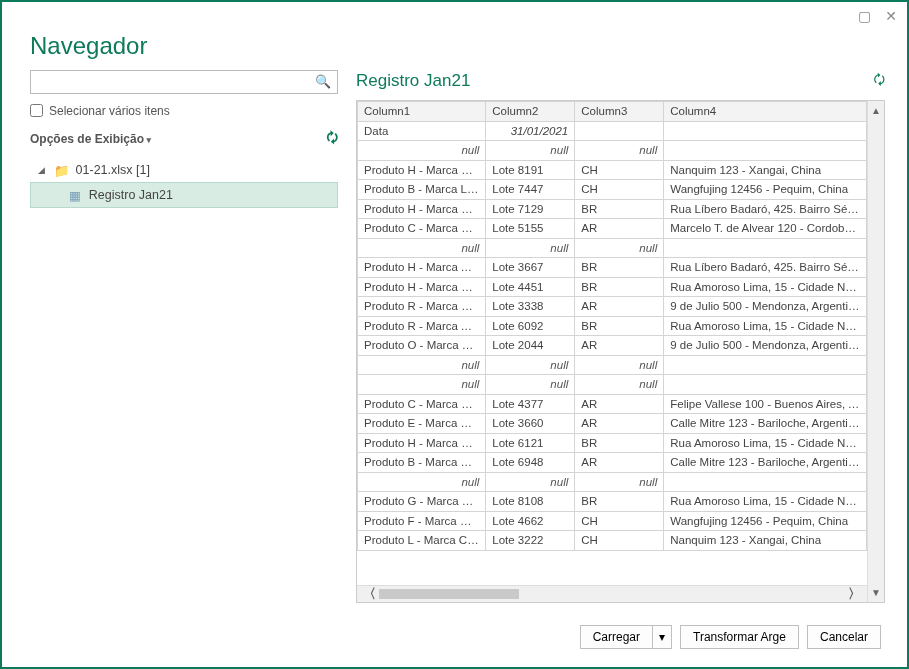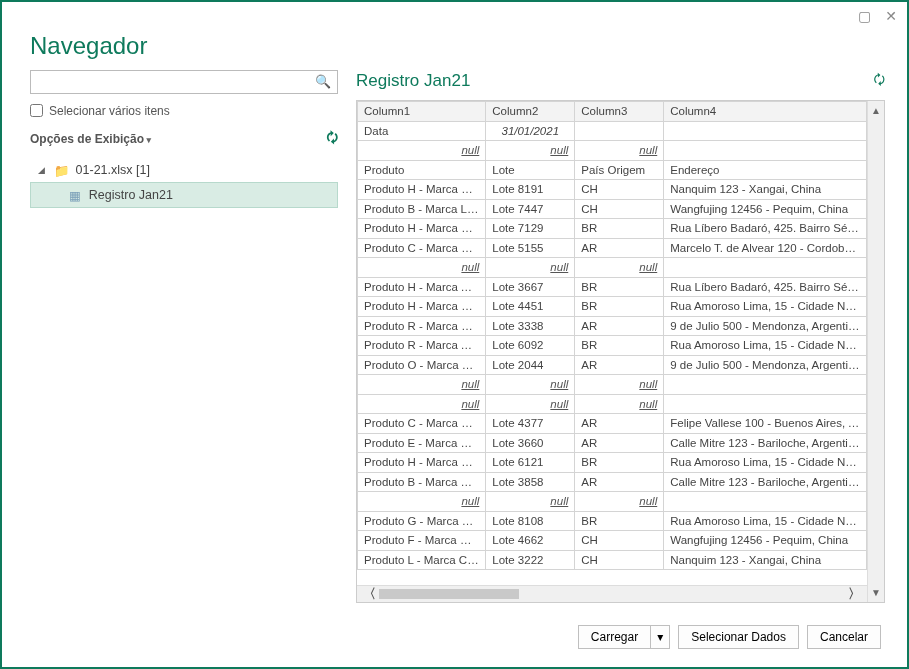--- a/index.html
+++ b/index.html
@@ -134,22 +134,22 @@
     text-overflow: ellipsis;
   }
   th {
     background: #f3f3f3;
     color: #444;
   }
   col.c1 { width: 124px; }
   col.c2 { width: 86px; }
   col.c3 { width: 86px; }
   col.c4 { width: 196px; }
-  td.null { text-align: right; font-style: italic; color: #555; text-decoration: underline; }
-  td.date { text-align: center; font-style: italic; }
+  td.null { text-align: right; font-style: italic; color: #555; }
+  td.date { text-align: right; font-style: italic; }
   .vscroll {
     width: 17px;
     background: #f0f0f0;
     border-left: 1px solid #ddd;
     display: flex; flex-direction: column; align-items: center;
     justify-content: space-between;
     padding: 4px 0;
     color: #666;
   }
   .vscroll .arrow { font-size: 10px; cursor: pointer; }
@@ -252,26 +252,20 @@
                 <td></td>
                 <td></td>
               </tr>
               <tr>
                 <td class="null">null</td>
                 <td class="null">null</td>
                 <td class="null">null</td>
                 <td></td>
               </tr>
               <tr>
-                <td>Produto</td>
-                <td>Lote</td>
-                <td>País Origem</td>
-                <td>Endereço</td>
-              </tr>
-              <tr>
                 <td>Produto H - Marca Delta</td>
                 <td>Lote 8191</td>
                 <td>CH</td>
                 <td>Nanquim 123 - Xangai, China</td>
               </tr>
               <tr>
                 <td>Produto B - Marca Lambda</td>
                 <td>Lote 7447</td>
                 <td>CH</td>
                 <td>Wangfujing 12456 - Pequim, China</td>
@@ -349,21 +343,21 @@
                 <td>Calle Mitre 123 - Bariloche, Argentina</td>
               </tr>
               <tr>
                 <td>Produto H - Marca Beta</td>
                 <td>Lote 6121</td>
                 <td>BR</td>
                 <td>Rua Amoroso Lima, 15 - Cidade Nova - Ri...</td>
               </tr>
               <tr>
                 <td>Produto B - Marca Delta</td>
-                <td>Lote 3858</td>
+                <td>Lote 6948</td>
                 <td>AR</td>
                 <td>Calle Mitre 123 - Bariloche, Argentina</td>
               </tr>
               <tr>
                 <td class="null">null</td>
                 <td class="null">null</td>
                 <td class="null">null</td>
                 <td></td>
               </tr>
               <tr>
@@ -398,15 +392,15 @@
       </div>
     </div>
   </div>
 </div>
 
 <div class="footer">
   <div class="btn-split">
     <button class="btn main-b">Carregar</button>
     <button class="btn drop-b">▾</button>
   </div>
-  <button class="btn">Selecionar Dados</button>
+  <button class="btn">Transformar Arge</button>
   <button class="btn">Cancelar</button>
 </div>
 
 </body></html>

